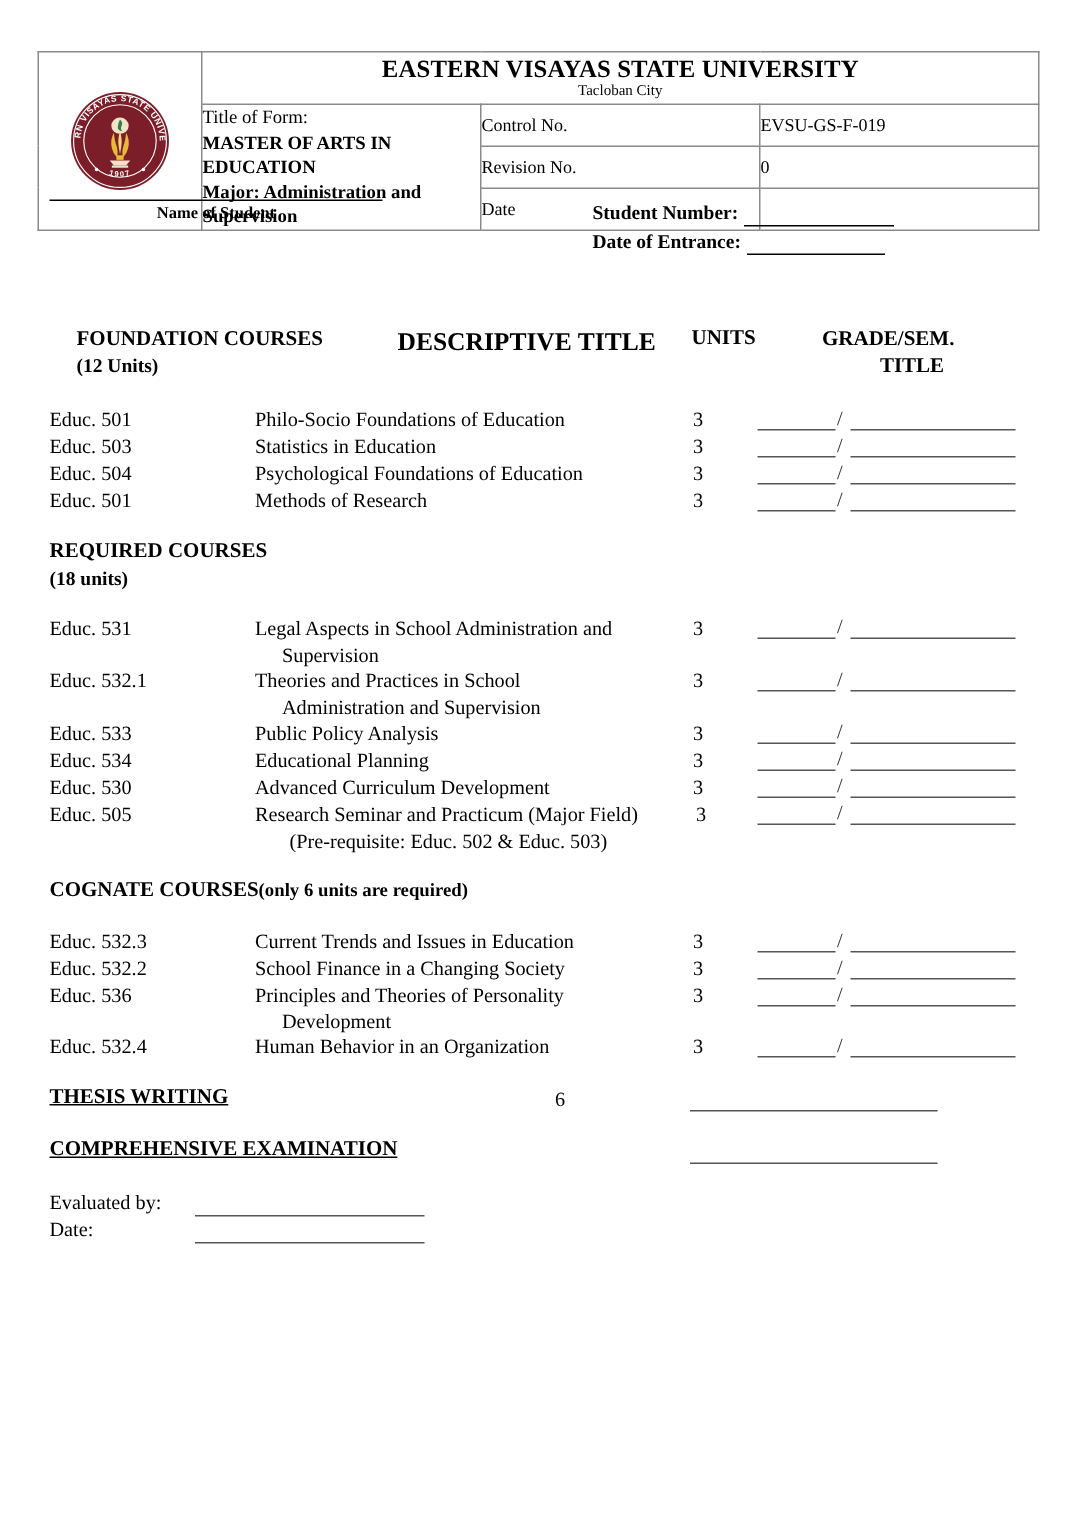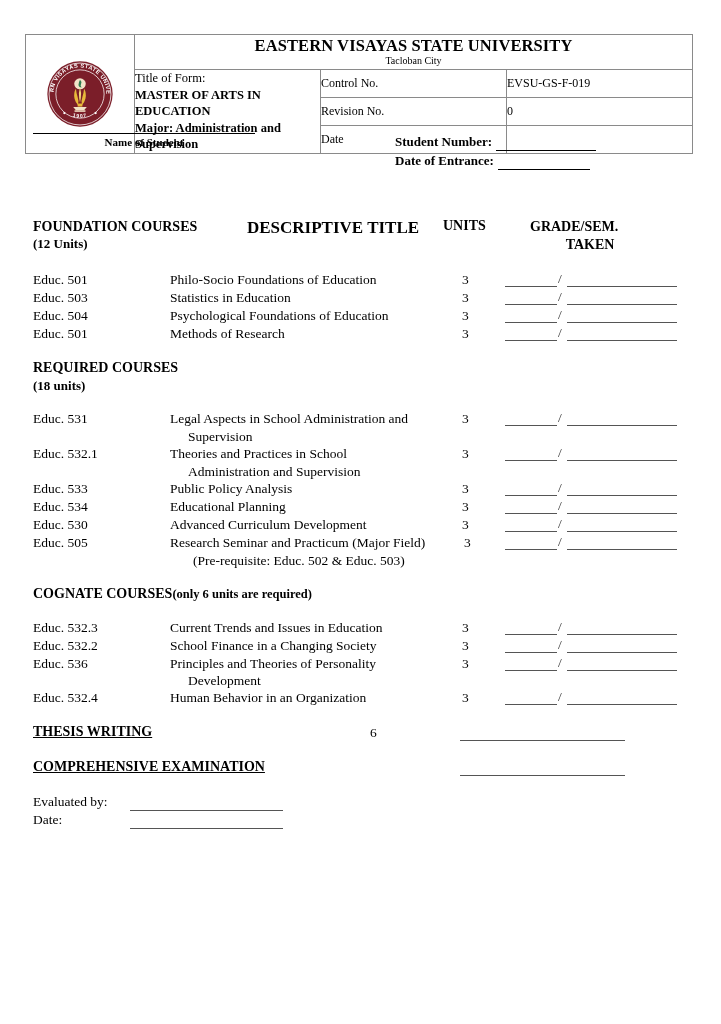--- a/index.html
+++ b/index.html
@@ -141,21 +141,21 @@
     height: 13px;
     margin-left: 4px;
   }
   .ri-fill.sn { width: 100px; }
   .ri-fill.de { width: 92px; }
 
   
   .col-head {
     position: absolute;
     top: 218px;
-    left: 0;
+    left: 18px;
     width: 665px;
     height: 46px;
   }
   .ch-foundation {
     position: absolute;
     left: 33px; top: 0;
     font-size: 14px;
     font-weight: bold;
     line-height: 1.30;
   }
@@ -385,21 +385,21 @@
 
   <div class="col-head">
     <div class="ch-foundation">
       <div>FOUNDATION COURSES</div>
       <div class="ch-units-sub">(12 Units)</div>
     </div>
     <div class="ch-desc">DESCRIPTIVE TITLE</div>
     <div class="ch-units">UNITS</div>
     <div class="ch-grade">
       <span>GRADE/SEM.</span>
-      <span class="ch-taken">TAKEN</span>
+      <span class="ch-taken">TITLE</span>
     </div>
   </div>
 
   <div class="course-row" style="top:272px">
     <span class="cr-code">Educ. 501</span>
     <span class="cr-title">Philo-Socio Foundations of Education</span>
     <span class="cr-units">3</span>
     <span class="cr-grade">
       <span class="g-line1"></span>
       <span class="g-slash">/</span>

